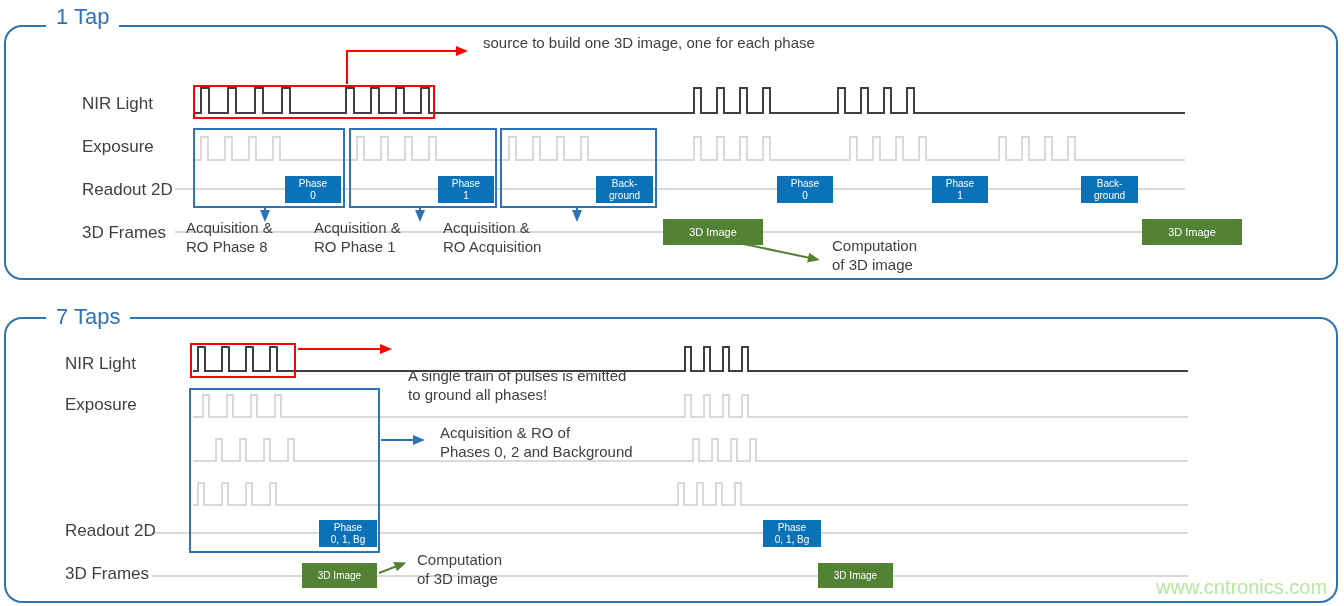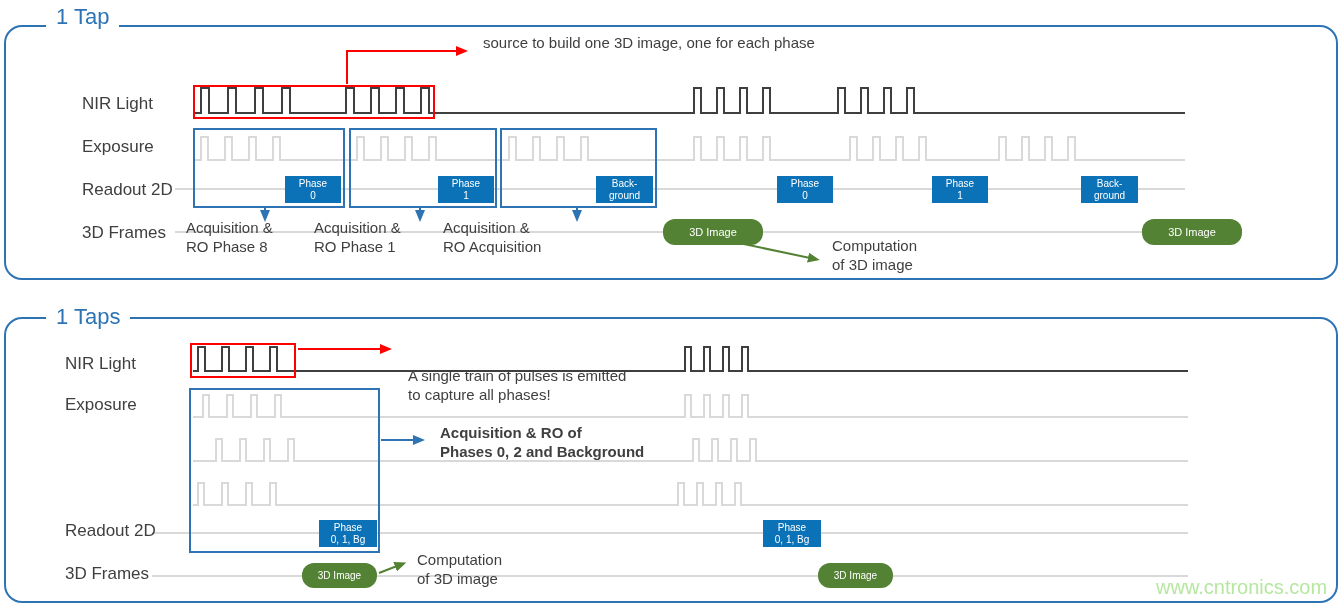--- a/index.html
+++ b/index.html
@@ -14,21 +14,21 @@
   .wl.dark{background:#3F3F3F;}
   .wl.light{background:#D9D9D9;}
   .wp{position:absolute;background:#fff;border:2px solid #3F3F3F;border-bottom:none;box-sizing:border-box;}
   .wp.light{border-color:#D9D9D9;}
   .obox{position:absolute;border:2px solid #2E74B5;box-sizing:border-box;background:transparent;}
   .rbox{position:absolute;border:2px solid #FF0000;box-sizing:border-box;background:transparent;}
   .badge{position:absolute;background:#0C72B8;color:#fff;text-align:center;font-size:10px;
          line-height:12px;height:27px;display:flex;flex-direction:column;justify-content:center;}
   .badge span{display:block;}
   .gbadge{position:absolute;background:#548235;color:#fff;text-align:center;font-size:11px;
-          display:flex;align-items:center;justify-content:center;border-radius:12px;}
+          display:flex;align-items:center;justify-content:center;}
   .wm{position:absolute;font-size:20px;color:#B6E7A0;white-space:nowrap;}
   svg.overlay{position:absolute;left:0;top:0;pointer-events:none;}
 </style>
 </head>
 <body>
 
 <div id="app">
 
   <div class="panel" style="left:4px;top:25px;width:1330px;height:251px;"></div>
   <div class="panel" style="left:4px;top:317px;width:1330px;height:282px;"></div>
@@ -120,21 +120,21 @@
 
   <div class="rbox" style="left:193px;top:85px;width:242px;height:34px;"></div>
   <div class="obox" style="left:193px;top:128px;width:152px;height:80px;"></div>
   <div class="obox" style="left:349px;top:128px;width:148px;height:80px;"></div>
   <div class="obox" style="left:500px;top:128px;width:157px;height:80px;"></div>
 
   <div class="rbox" style="left:190px;top:343px;width:106px;height:35px;"></div>
   <div class="obox" style="left:189px;top:388px;width:191px;height:165px;"></div>
 
   <div class="title" style="left:46px;top:4px;">1 Tap</div>
-  <div class="title" style="left:46px;top:304px;">1 Taps</div>
+  <div class="title" style="left:46px;top:304px;">7 Taps</div>
 
   <div class="rowlabel" style="left:82px;top:94px;">NIR Light</div>
   <div class="rowlabel" style="left:82px;top:137px;">Exposure</div>
   <div class="rowlabel" style="left:82px;top:180px;">Readout 2D</div>
   <div class="rowlabel" style="left:82px;top:223px;">3D Frames</div>
 
   <div class="rowlabel" style="left:65px;top:354px;">NIR Light</div>
   <div class="rowlabel" style="left:65px;top:395px;">Exposure</div>
   <div class="rowlabel" style="left:65px;top:521px;">Readout 2D</div>
   <div class="rowlabel" style="left:65px;top:564px;">3D Frames</div>
@@ -193,23 +193,23 @@
     <span>Acquisition &amp;</span>
     <span>RO Acquisition</span>
   </div>
   <div class="note" style="left:832px;top:236px;">
     <span>Computation</span>
     <span>of 3D image</span>
   </div>
 
   <div class="note" style="left:408px;top:338px;margin-top:28px;">
     <span>A single train of pulses is emitted</span>
-    <span>to capture all phases!</span>
-  </div>
-  <div class="note" style="left:440px;top:423px;font-weight:bold;">
+    <span>to ground all phases!</span>
+  </div>
+  <div class="note" style="left:440px;top:423px;">
     <span>Acquisition &amp; RO of</span>
     <span>Phases 0, 2 and Background</span>
   </div>
   <div class="note" style="left:417px;top:550px;">
     <span>Computation</span>
     <span>of 3D image</span>
   </div>
 
   <svg class="overlay" width="1344" height="606">
     <defs>

